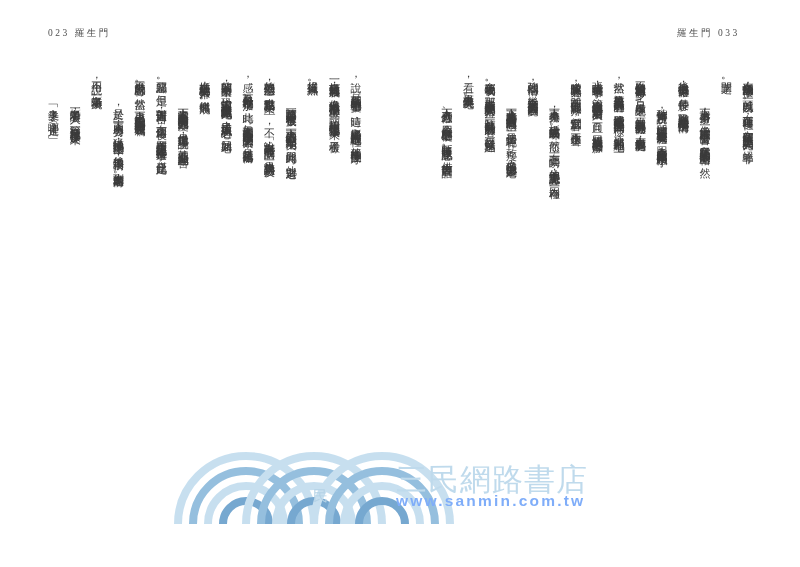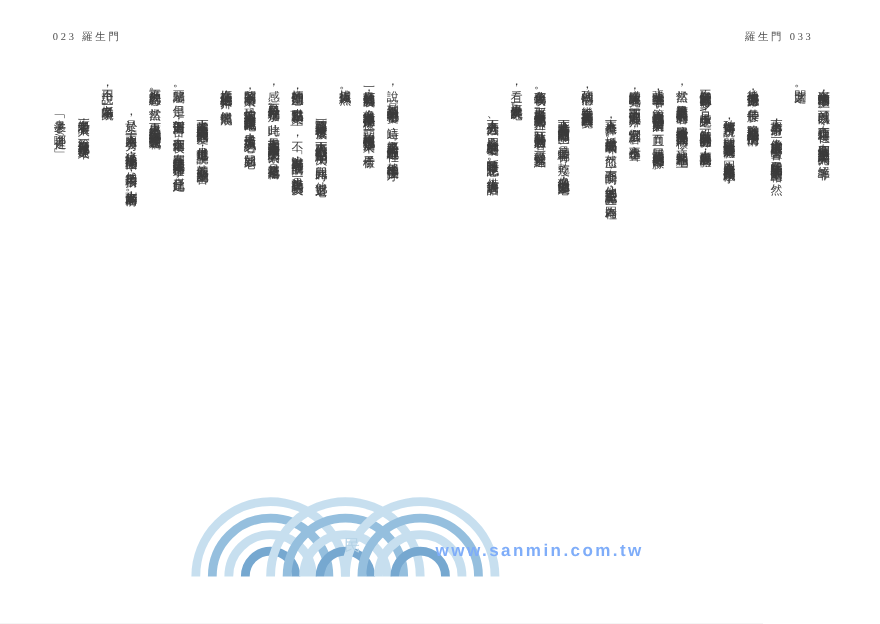--- a/index.html
+++ b/index.html
@@ -135,16 +135,17 @@
           <path d="M 261 524 A 53 53 0 0 1 367 524" fill="none" stroke="#5e9ecd" stroke-width="8"></path>
           <path d="M 276 524 A 38 38 0 0 1 352 524" fill="none" stroke="#aacfe8" stroke-width="8"></path>
           <path d="M 291 524 A 23 23 0 0 1 337 524" fill="none" stroke="#2e7ab8" stroke-width="8"></path>
           <path d="M 314 524 A 68 68 0 0 1 450 524" fill="none" stroke="#aacfe8" stroke-width="8"></path>
           <path d="M 329 524 A 53 53 0 0 1 435 524" fill="none" stroke="#5e9ecd" stroke-width="8"></path>
           <path d="M 344 524 A 38 38 0 0 1 420 524" fill="none" stroke="#aacfe8" stroke-width="8"></path>
           <path d="M 359 524 A 23 23 0 0 1 405 524" fill="none" stroke="#2e7ab8" stroke-width="8"></path>
         </g>
     </svg>
     <span class="wm-min">民</span>
+    <span class="wm-store">三民網路書店</span>
     <span class="wm-url">www.sanmin.com.tw</span>
   </div>
 
 </div>
 
 </body></html>

